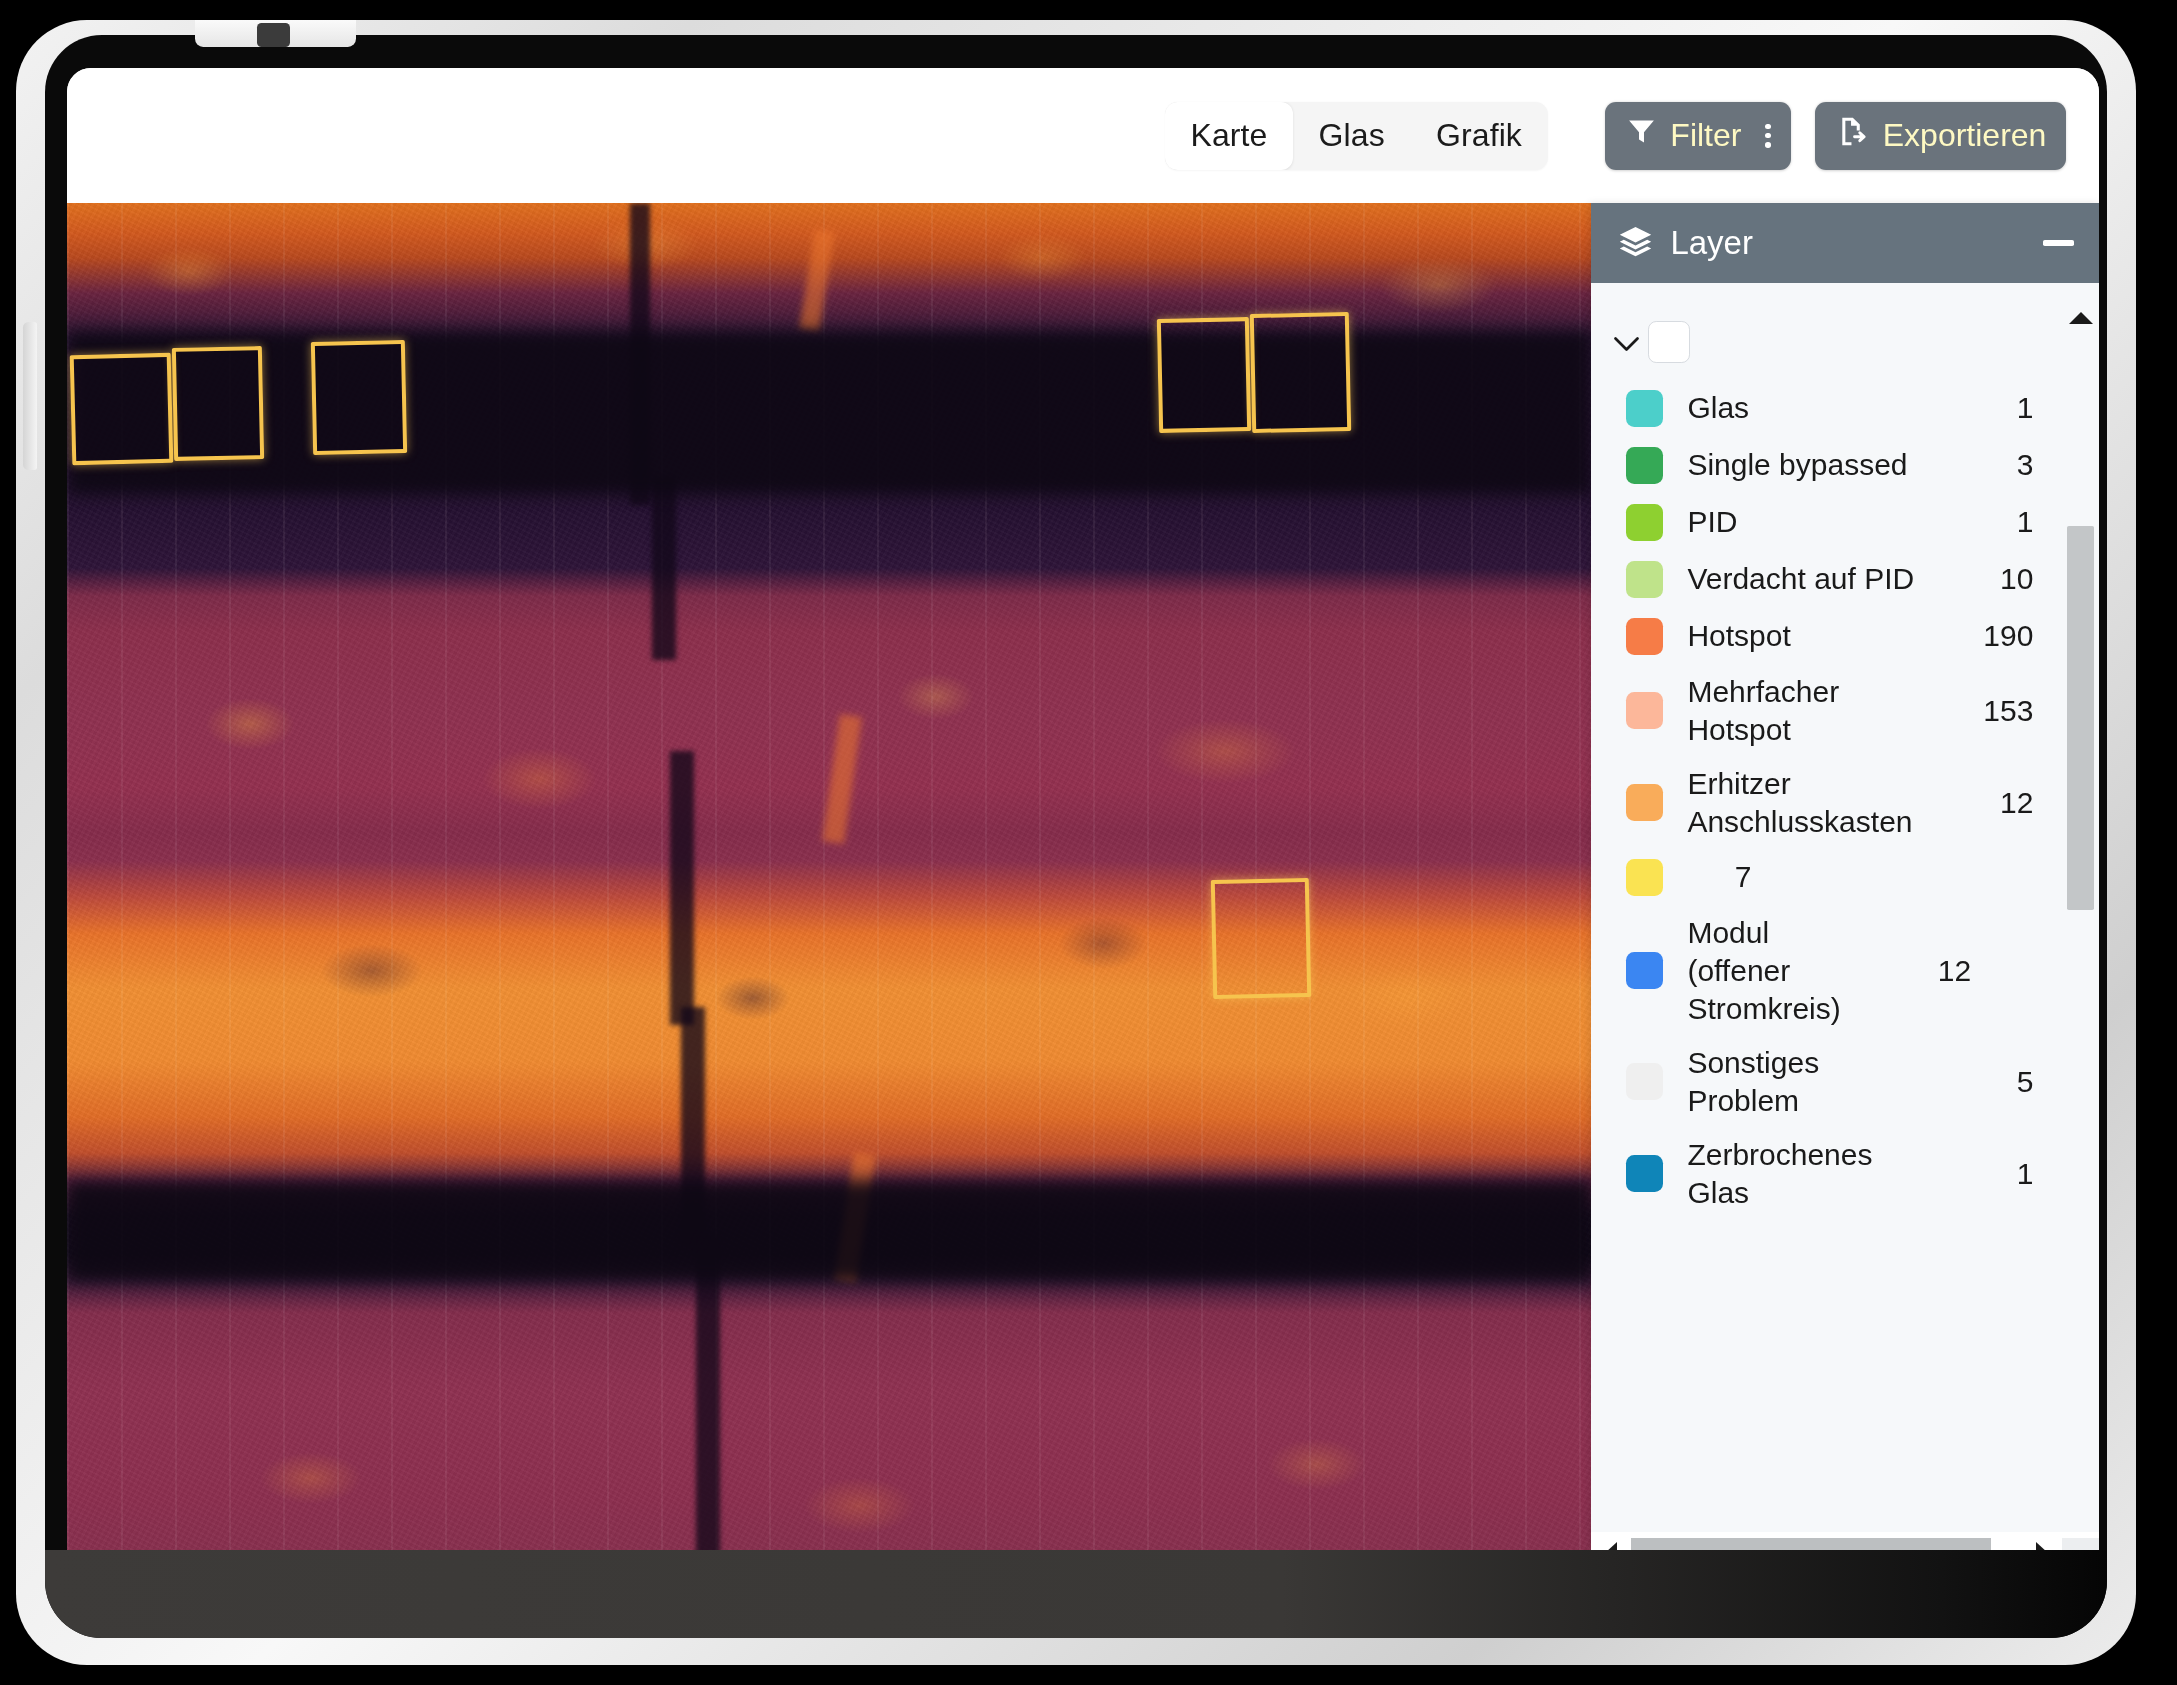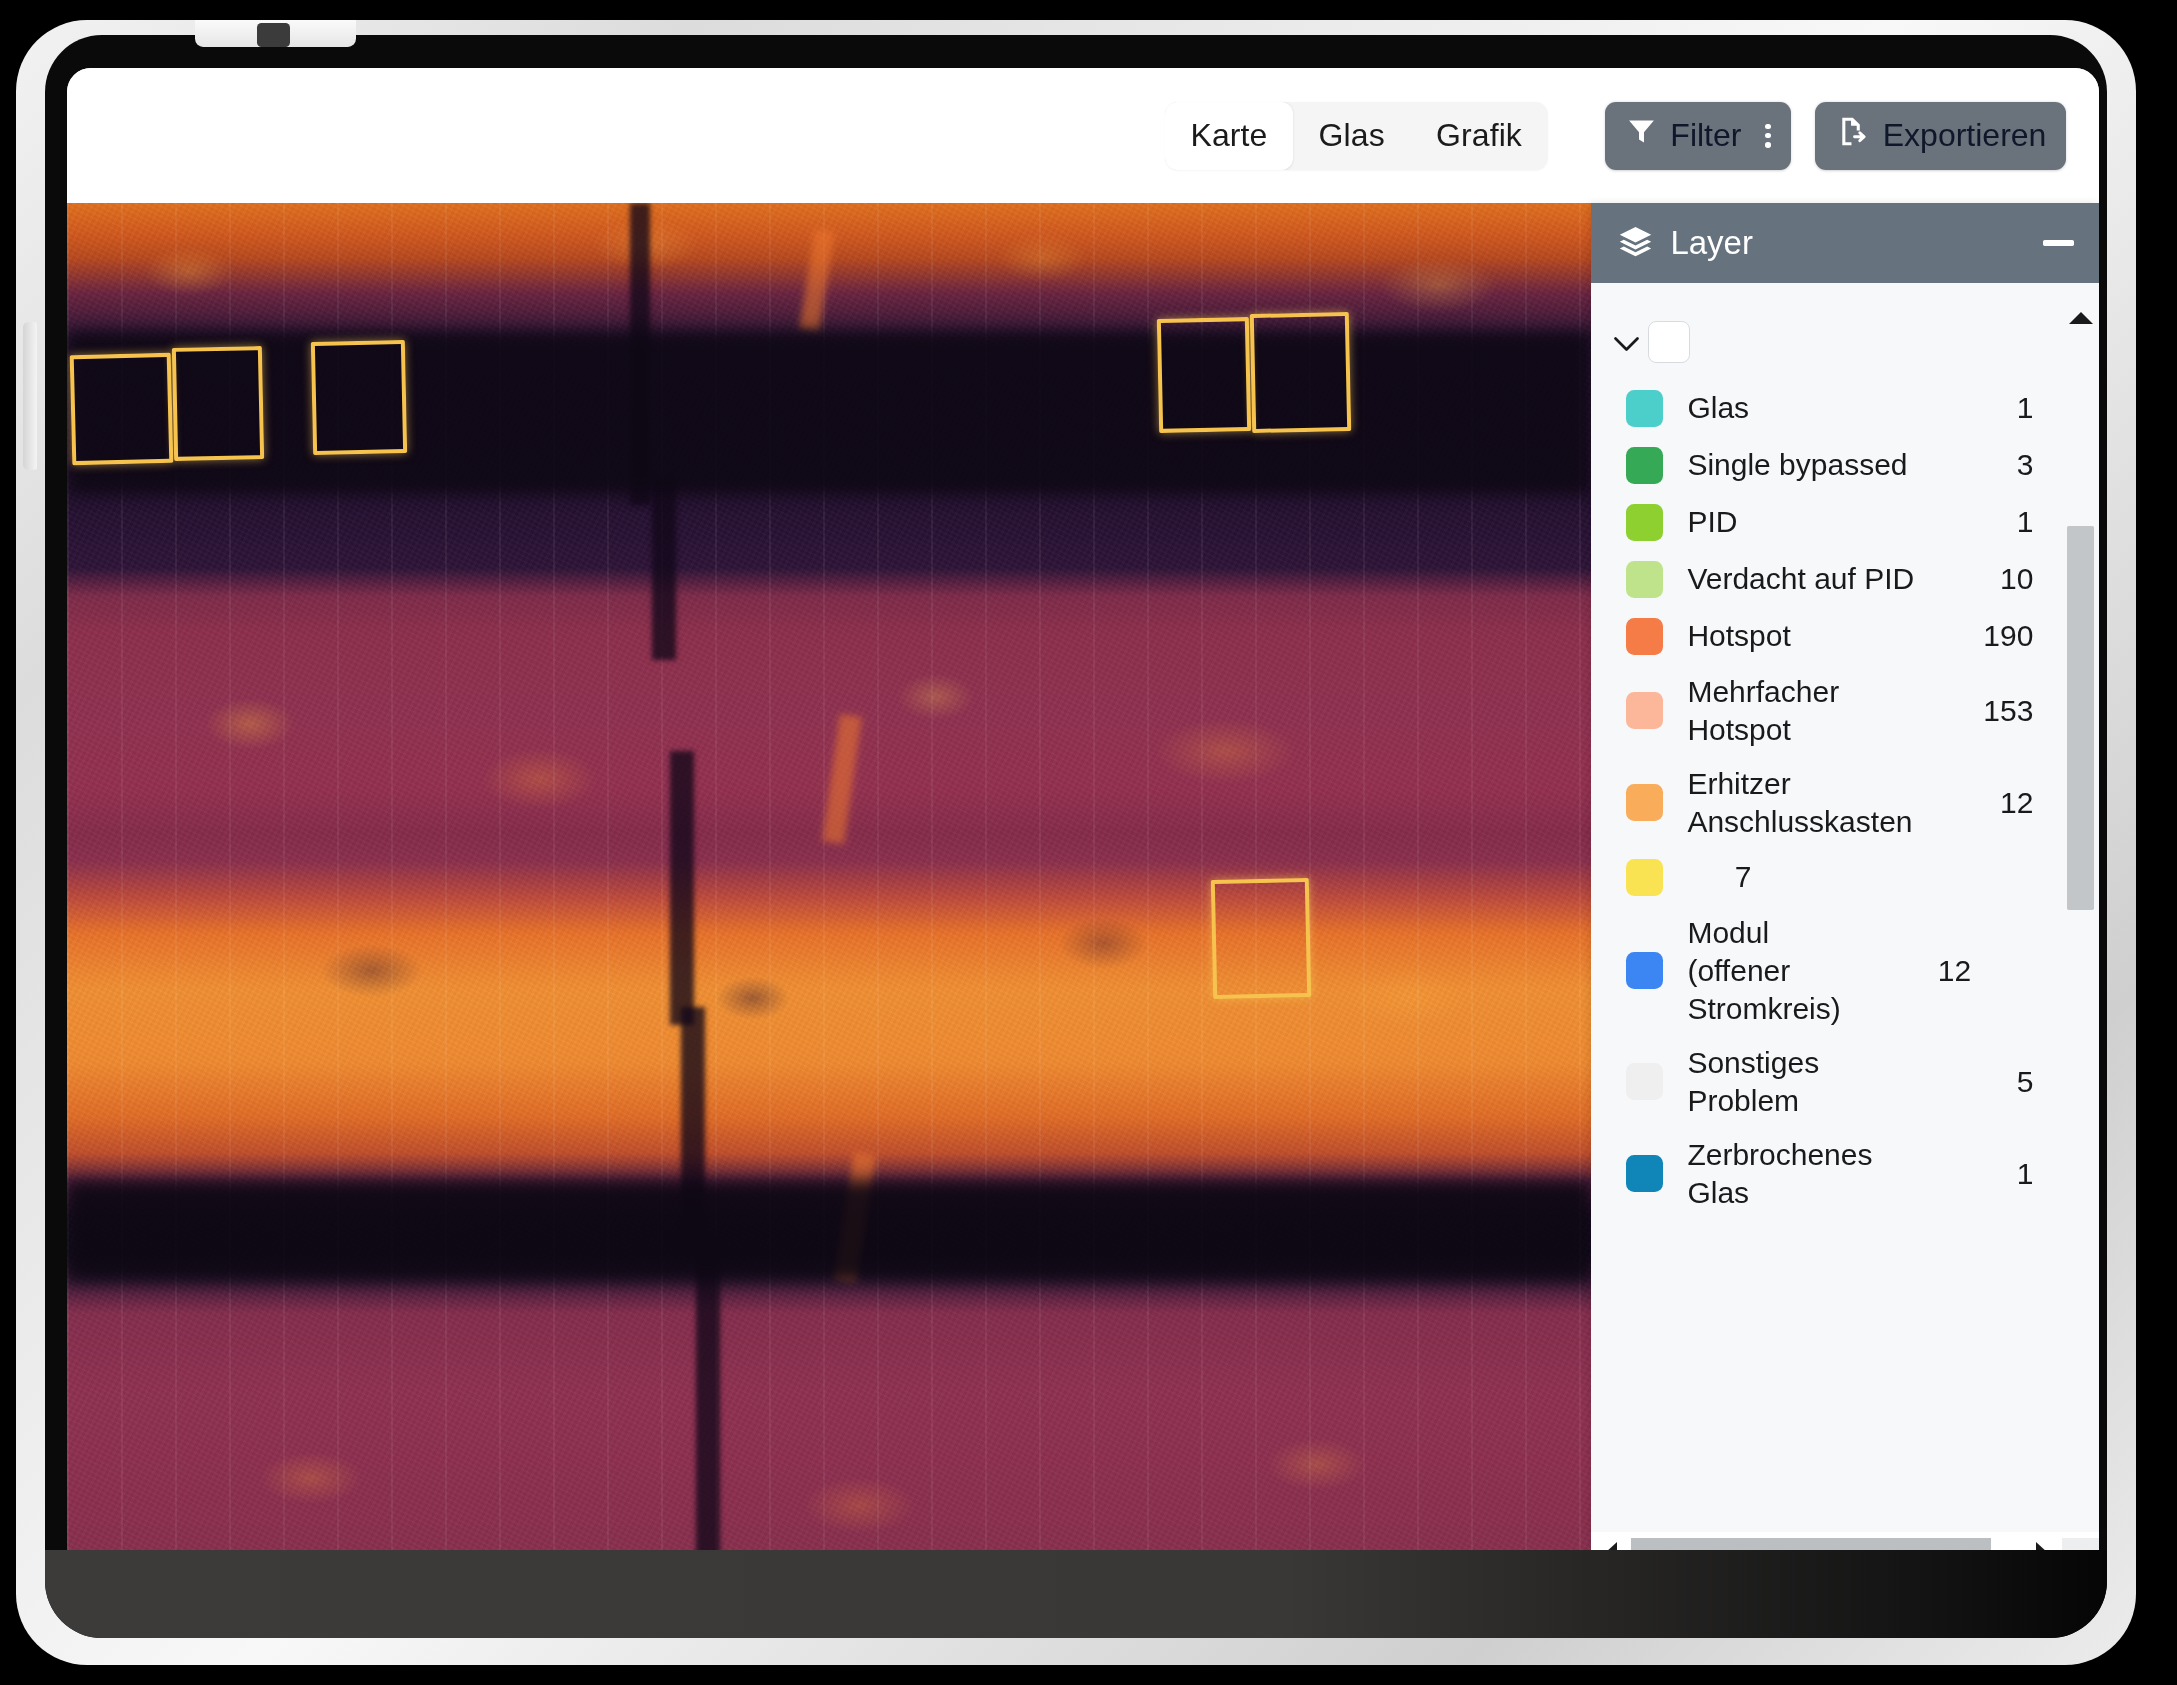--- a/index.html
+++ b/index.html
@@ -139,21 +139,21 @@
     border-radius: 12px;
     box-shadow: 0 0.9px 2.7px rgba(0,0,0,0.10);
   }
 
   .btn {
     display: flex;
     align-items: center;
     height: 68px;
     border-radius: 11px;
     background: #6a737c;
-    color: #0f172a;
+    color: #fef9c3;
     font-size: 32px;
     padding: 0 20px;
     margin-left: 24px;
     cursor: pointer;
     border: none;
     font-family: "Liberation Sans", sans-serif;
     box-shadow: 0 0.9px 2.7px rgba(0,0,0,0.18);
   }
   .btn .lbl { margin-left: 12.8px; font-weight: 400; }
   .btn-filter .kebab {

